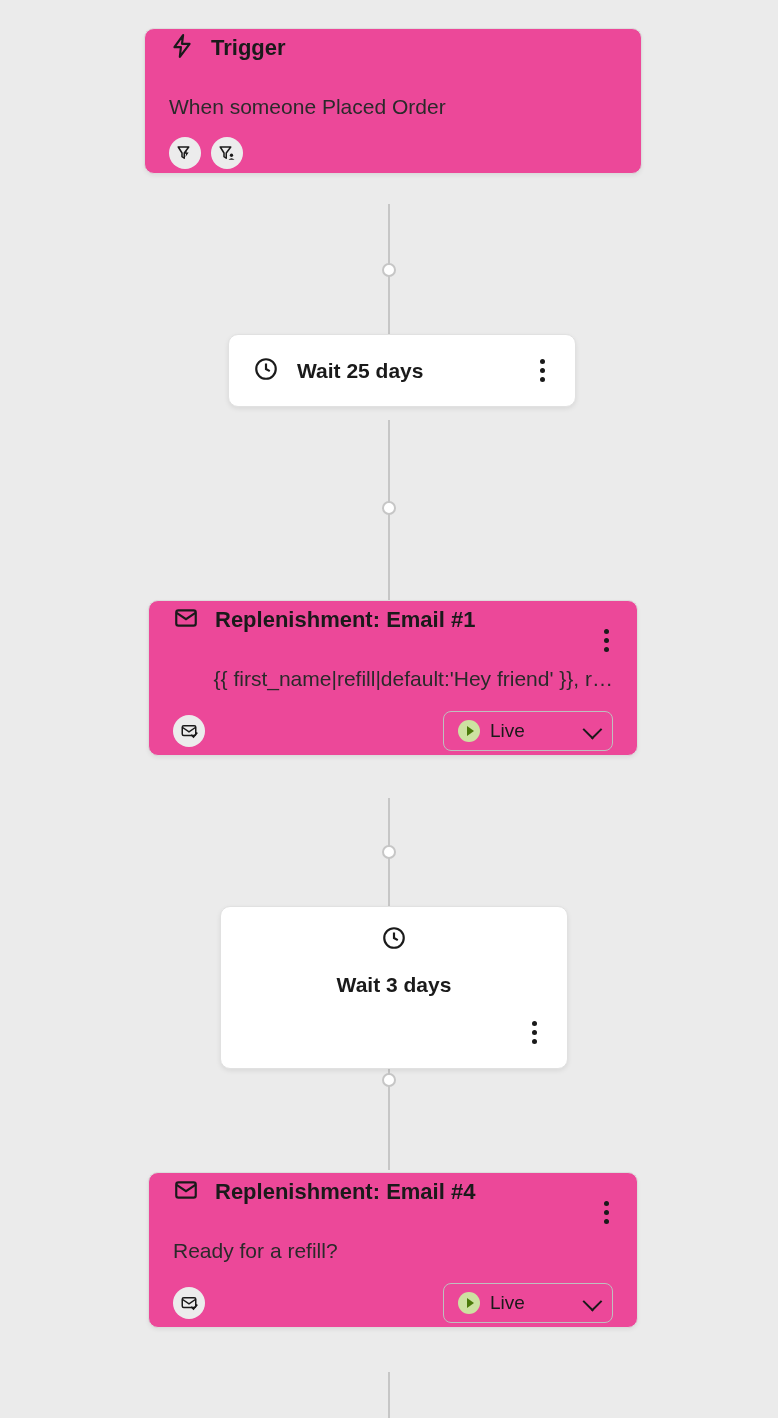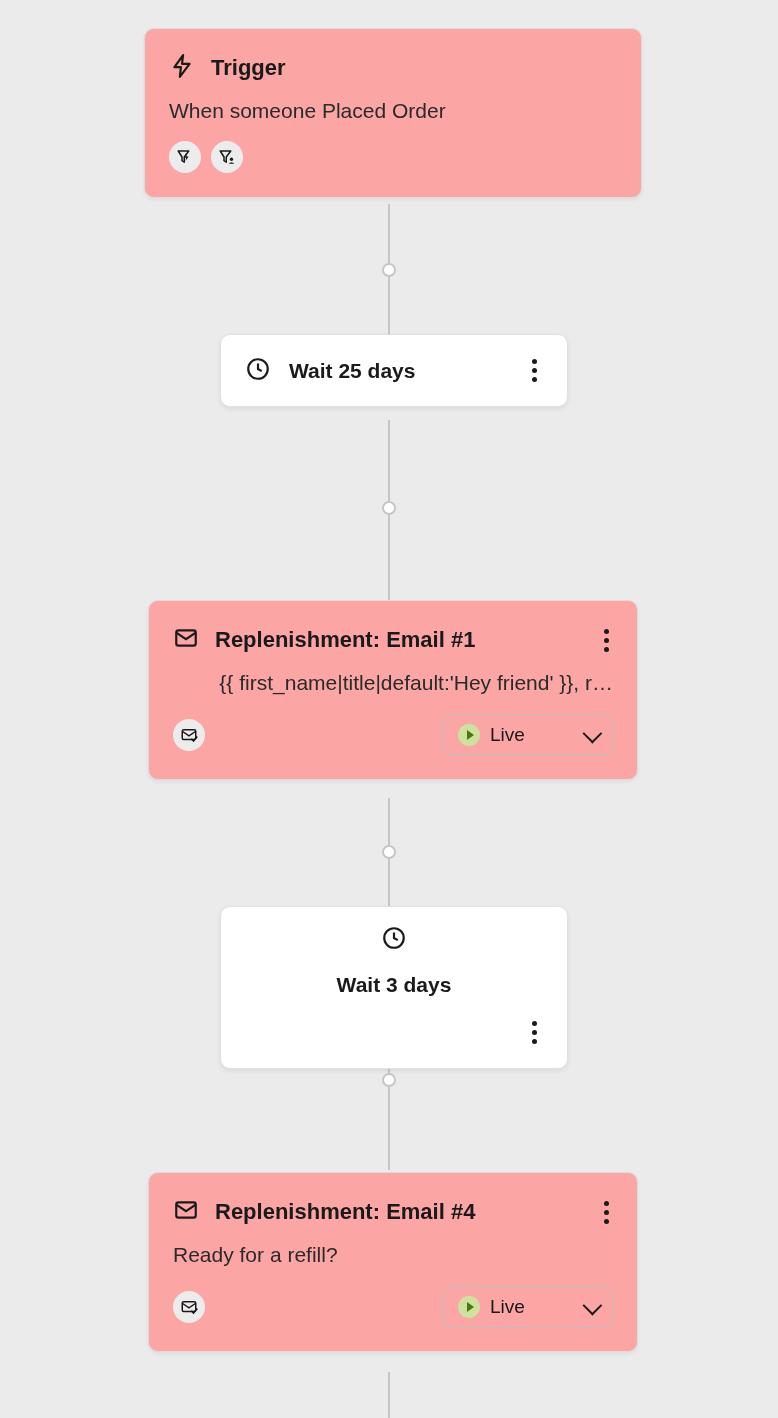--- a/index.html
+++ b/index.html
@@ -28,38 +28,38 @@
     left: 50%;
     width: 14px;
     height: 14px;
     background: #fff;
     border: 2px solid #c6c6c6;
     border-radius: 50%;
     transform: translate(-7px, -7px);
   }
   .card {
     position: absolute;
-    background: #fca5a5;
+    background: #ec4899;
     border: 1px solid #dcdcdc;
     border-radius: 10px;
     box-shadow: 0 2px 4px rgba(0,0,0,0.06);
-    padding: 24px 24px;
+    padding: 4px 24px;
   }
   .card .header {
     display: flex;
     align-items: center;
     gap: 16px;
   }
   .card .header .title {
     font-size: 22px;
     font-weight: 700;
     color: #1a1a1a;
   }
   .card .body {
-    margin-top: 16px;
+    margin-top: 32px;
     font-size: 21px;
     color: #2a2a2a;
     white-space: nowrap;
     overflow: hidden;
     text-overflow: ellipsis;
   }
   .card .footer {
     margin-top: 20px;
     display: flex;
     align-items: center;
@@ -195,21 +195,21 @@
       <span class="icon-circle">
         <svg class="ic-sm" viewBox="0 0 24 24">
           <path d="M3 4 H17 L11 12 V19 L8 17 V12 Z" stroke-linejoin="round"></path>
           <circle cx="18" cy="15" r="2.2" fill="#1a1a1a" stroke="none"></circle>
           <path d="M14 21 Q18 17 22 21 Z" fill="#1a1a1a" stroke="none"></path>
         </svg>
       </span>
     </div>
   </div>
 
-  <div class="small-card" style="left:220px; top:334px; width:348px;">
+  <div class="small-card" style="left:228px; top:334px; width:348px;">
     <span>
       <svg class="ic" viewBox="0 0 24 24">
           <circle cx="12" cy="12" r="9"></circle>
           <path d="M12 7 V12 L15.5 14"></path>
         </svg>
     </span>
     <span class="title">Wait 25 days</span>
     <div class="kebab" style="position:static; margin-left:auto;">
       <span></span>
         <span></span>
@@ -225,21 +225,21 @@
       </div>
     <div class="header">
       <span>
         <svg class="ic" viewBox="0 0 24 24">
             <rect x="3" y="5" width="18" height="14" rx="2"></rect>
             <path d="M3 7 L12 13 L21 7"></path>
           </svg>
       </span>
       <span class="title">Replenishment: Email #1</span>
     </div>
-    <div class="body">{{ first_name|title|default:'Hey friend' }}, r…</div>
+    <div class="body">{{ first_name|refill|default:'Hey friend' }}, r…</div>
     <div class="footer">
       <span class="icon-circle">
         <svg class="ic-sm" viewBox="0 0 24 24">
             <rect x="3" y="5" width="18" height="13" rx="2"></rect>
             <path d="M3 7 L12 13 L21 7"></path>
             <path d="M15 17 L18 20 L23 14" stroke-width="2.3"></path>
           </svg>
       </span>
       <div class="status-select">
         <span class="left">

